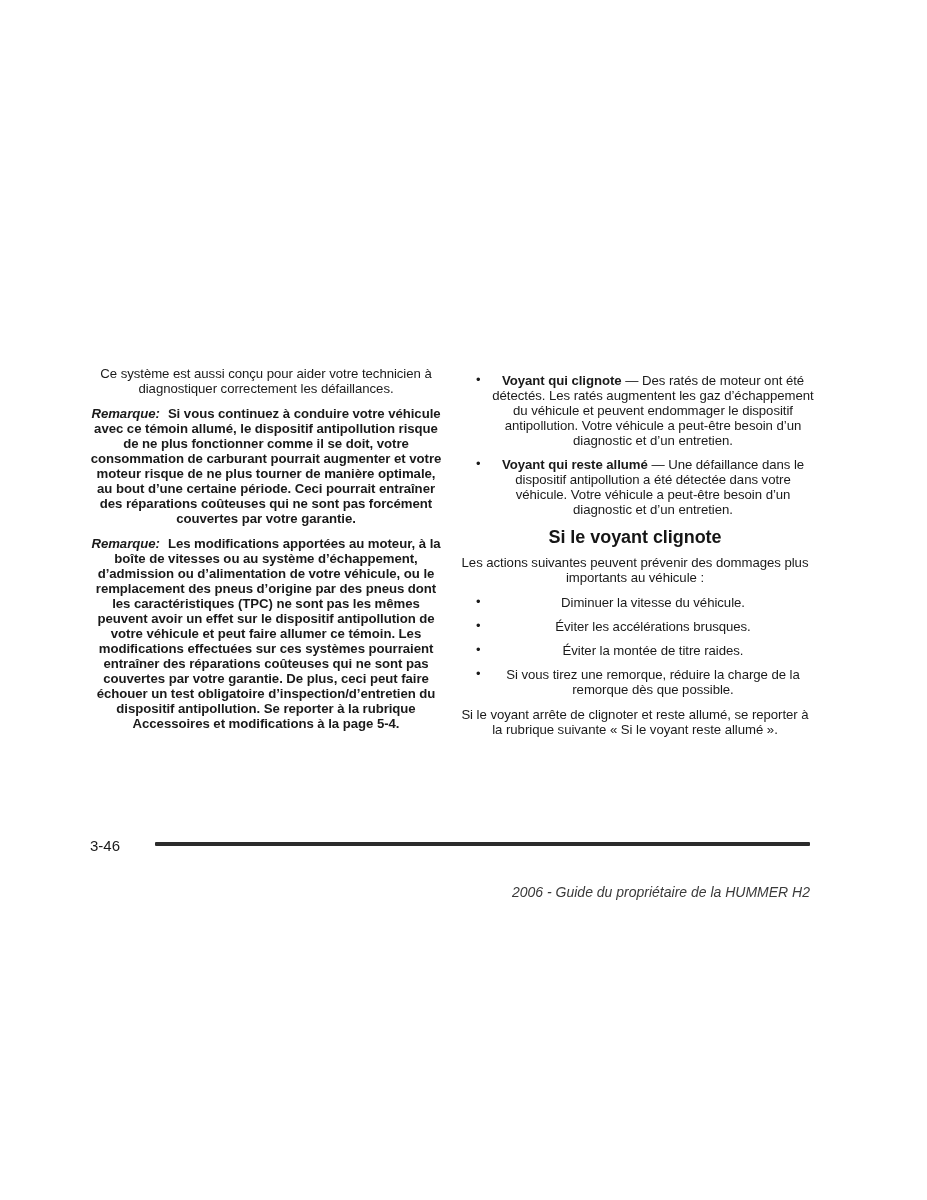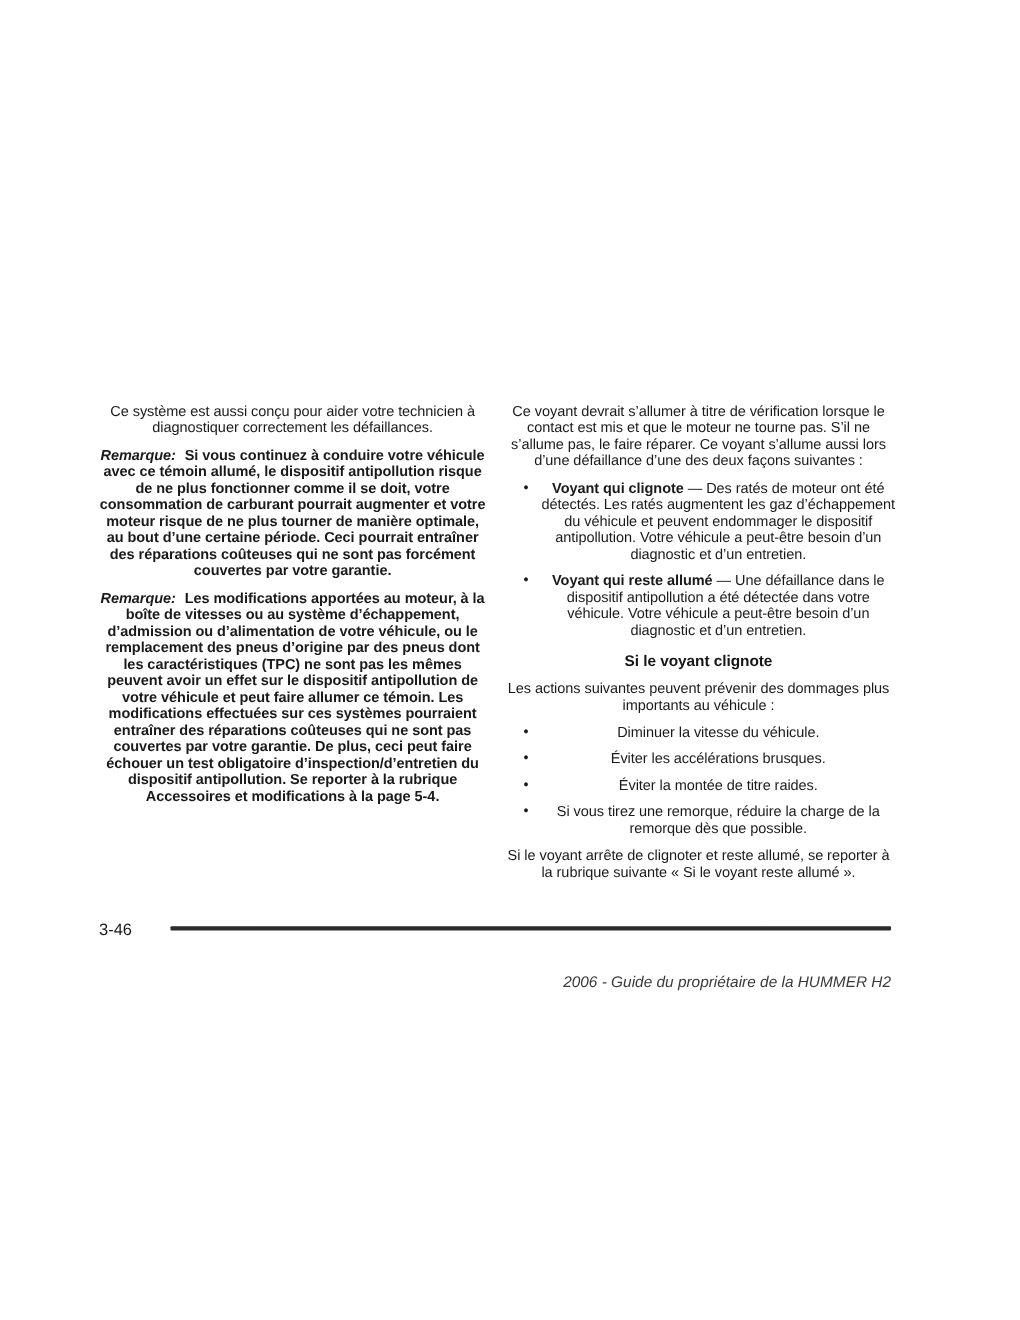--- a/index.html
+++ b/index.html
@@ -24,21 +24,21 @@
     text-align: center;
   }
   .col-left  { left: 90px;  width: 352px; }
   .col-right { left: 456px; width: 358px; }
   p { margin: 0 0 10px 0; }
   .note { font-weight: bold; }
   .note .note-label { font-style: italic; margin-right: 8px; }
   .note .note-ref { }
   h2 {
     margin: 10px 0 8px 0;
-    font-size: 14px;
+    font-size: 18px;
     line-height: 20px;
     font-weight: bold;
     color: #161616;
   }
   .li {
     position: relative;
     padding-left: 36px;
     margin: 0 0 9px 0;
   }
   .li .dot {
@@ -79,21 +79,20 @@
   <div class="col col-left">
     <p>Ce système est aussi conçu pour aider votre technicien à diagnostiquer correctement les défaillances.</p>
 
     <p class="note"><span class="note-label">Remarque:</span><span>Si vous continuez à conduire votre véhicule avec ce témoin allumé, le dispositif antipollution risque de ne plus fonctionner comme il se doit, votre consommation de carburant pourrait augmenter et votre moteur risque de ne plus tourner de manière optimale, au bout d’une certaine période. Ceci pourrait entraîner des réparations coûteuses qui ne sont pas forcément couvertes par votre garantie.</span></p>
 
     <p class="note"><span class="note-label">Remarque:</span><span>Les modifications apportées au moteur, à la boîte de vitesses ou au système d’échappement, d’admission ou d’alimentation de votre véhicule, ou le remplacement des pneus d’origine par des pneus dont les caractéristiques (TPC) ne sont pas les mêmes peuvent avoir un effet sur le dispositif antipollution de votre véhicule et peut faire allumer ce témoin. Les modifications effectuées sur ces systèmes pourraient entraîner des réparations coûteuses qui ne sont pas couvertes par votre garantie. De plus, ceci peut faire échouer un test obligatoire d’inspection/d’entretien du dispositif antipollution. Se reporter à la rubrique</span>
       <span class="note-ref">Accessoires et modifications à la page 5-4.</span></p>
   </div>
 
   <div class="col col-right">
-    <p>Ce voyant devrait s’allumer à titre de vérification lorsque le contact est mis et que le moteur ne tourne pas. S’il ne s’allume pas, le faire réparer. Ce voyant s’allume aussi lors d’une défaillance d’une des deux façons suivantes :</p>
 
     <div class="list">
       <div class="li">
         <span class="dot">•</span>
         <span><b>Voyant qui clignote</b><span> — Des ratés de moteur ont été détectés. Les ratés augmentent les gaz d’échappement du véhicule et peuvent endommager le dispositif antipollution. Votre véhicule a peut-être besoin d’un diagnostic et d’un entretien.</span></span>
       </div>
       <div class="li">
         <span class="dot">•</span>
         <span><b>Voyant qui reste allumé</b><span> — Une défaillance dans le dispositif antipollution a été détectée dans votre véhicule. Votre véhicule a peut-être besoin d’un diagnostic et d’un entretien.</span></span>
       </div>

